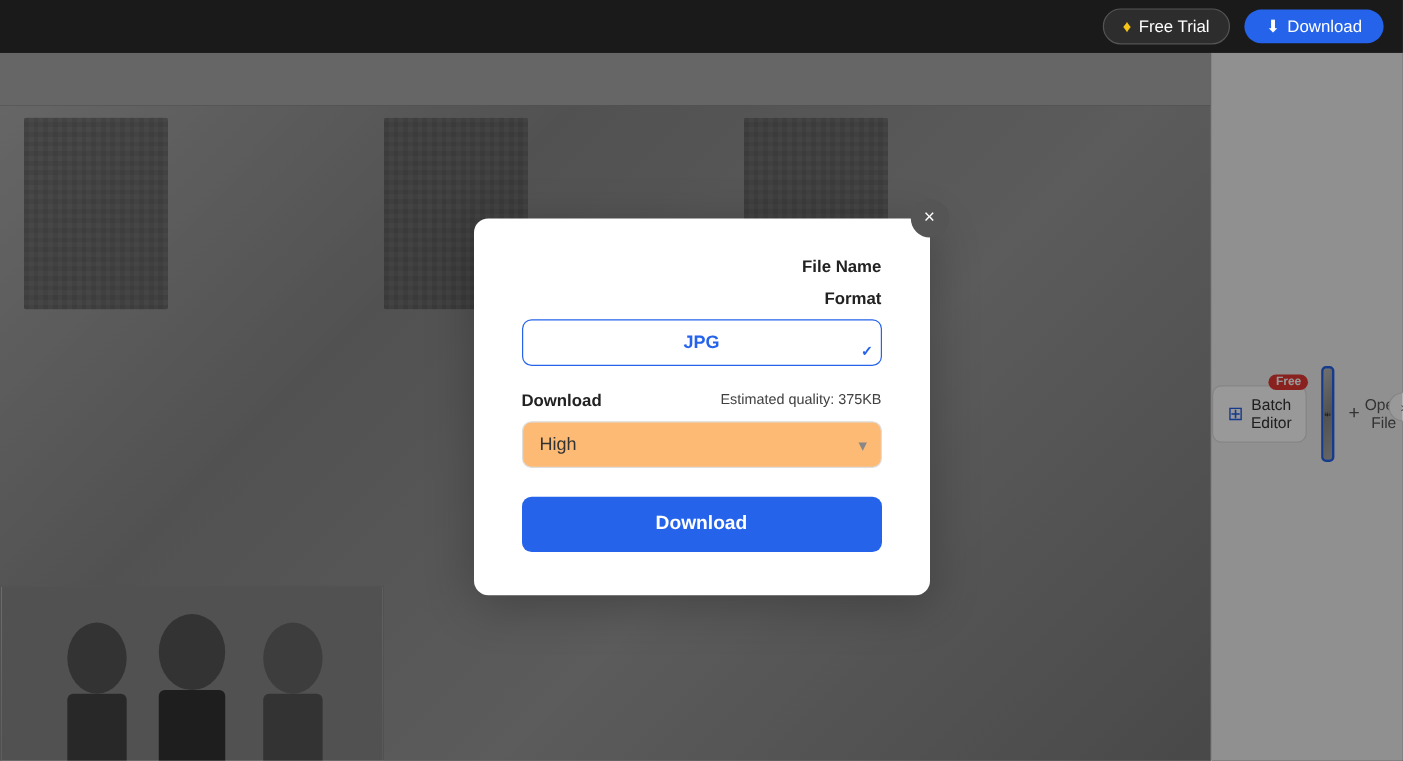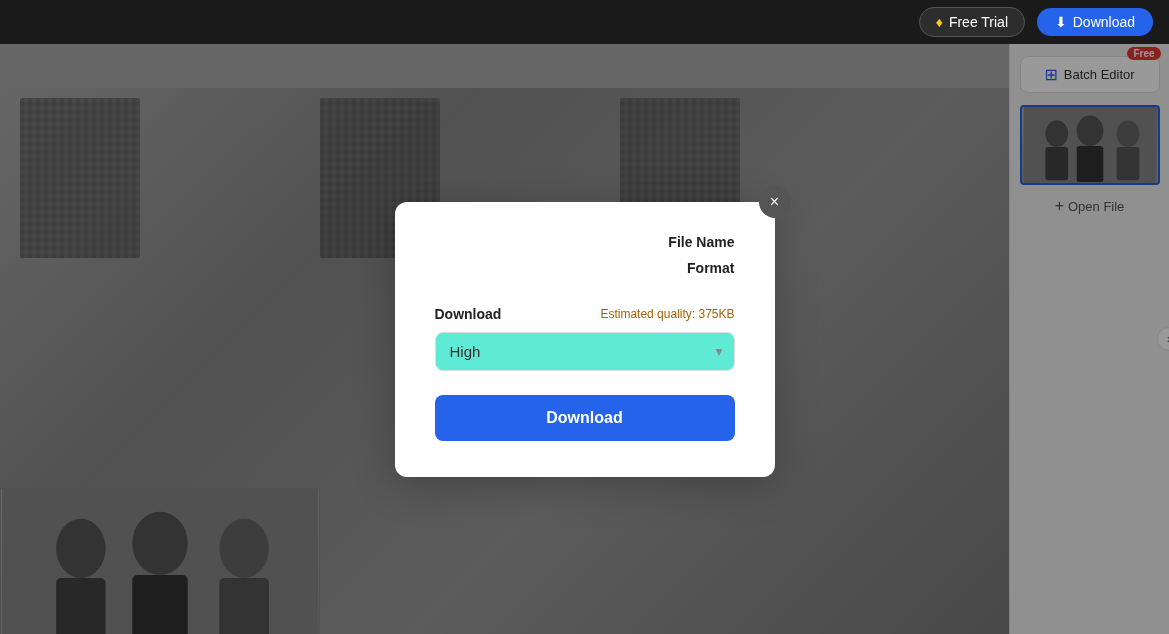--- a/index.html
+++ b/index.html
@@ -112,21 +112,20 @@
       align-items: center;
       justify-content: center;
     }
 
     
     .sidebar {
       width: 160px;
       background: #f0f0f0;
       border-left: 1px solid #ddd;
       display: flex;
-      flex-direction: column;
       align-items: center;
       padding-top: 12px;
       gap: 12px;
       position: relative;
     }
 
     .batch-editor-btn {
       background: #fff;
       border: 1px solid #ddd;
       border-radius: 8px;
@@ -300,36 +299,36 @@
     }
 
     .quality-label {
       font-size: 14px;
       font-weight: 600;
       color: #222;
     }
 
     .quality-estimate {
       font-size: 12px;
-      color: #a16207;
+      color: #404040;
     }
 
     .quality-select-wrapper {
       position: relative;
       margin-bottom: 24px;
     }
 
     .quality-select {
       width: 100%;
       padding: 10px 36px 10px 14px;
       border: 1.5px solid #ddd;
       border-radius: 8px;
       font-size: 15px;
       color: #333;
-      background: #5eead4;
+      background: #fdba74;
       appearance: none;
       cursor: pointer;
       outline: none;
     }
 
     .quality-chevron {
       position: absolute;
       right: 12px;
       top: 50%;
       transform: translateY(-50%);
@@ -456,20 +455,24 @@
       <button class="modal-close">
         <span>×</span>
       </button>
 
       
       <div class="modal-section-label">File Name</div>
 
       
       <div class="modal-section-label">Format</div>
       <div class="format-row">
+        <button class="format-btn active">
+          <span>JPG</span>
+          <span class="checkmark">✓</span>
+        </button>
       </div>
 
       
       <div class="quality-header">
         <span class="quality-label">Download</span>
         <span class="quality-estimate">Estimated quality: 375KB</span>
       </div>
 
       <div class="quality-select-wrapper">
         <select class="quality-select">

